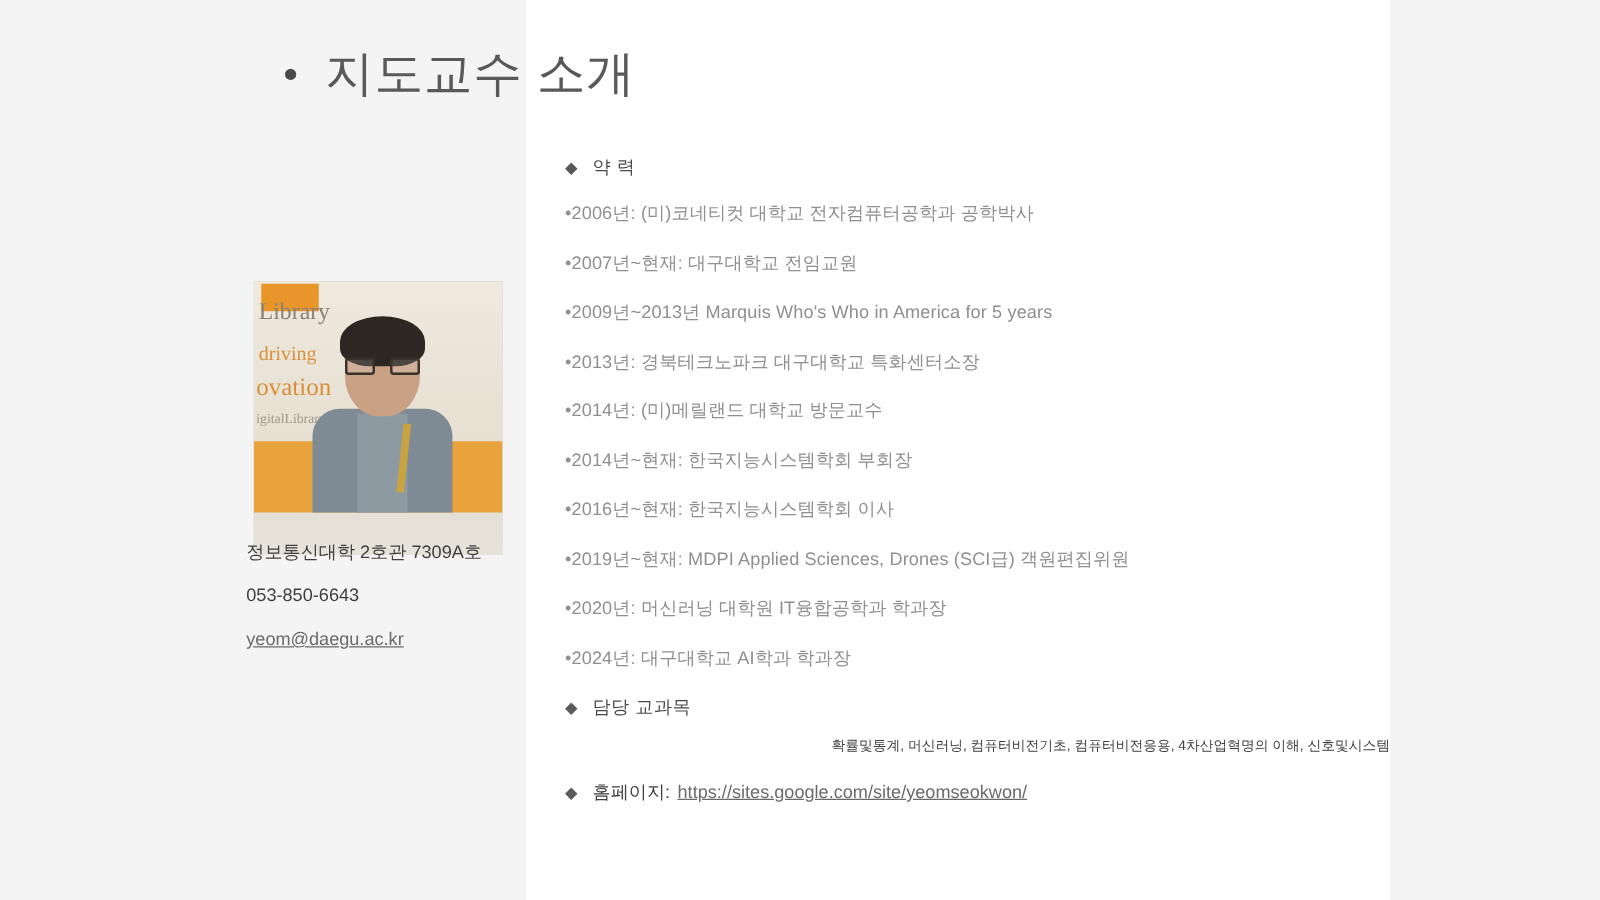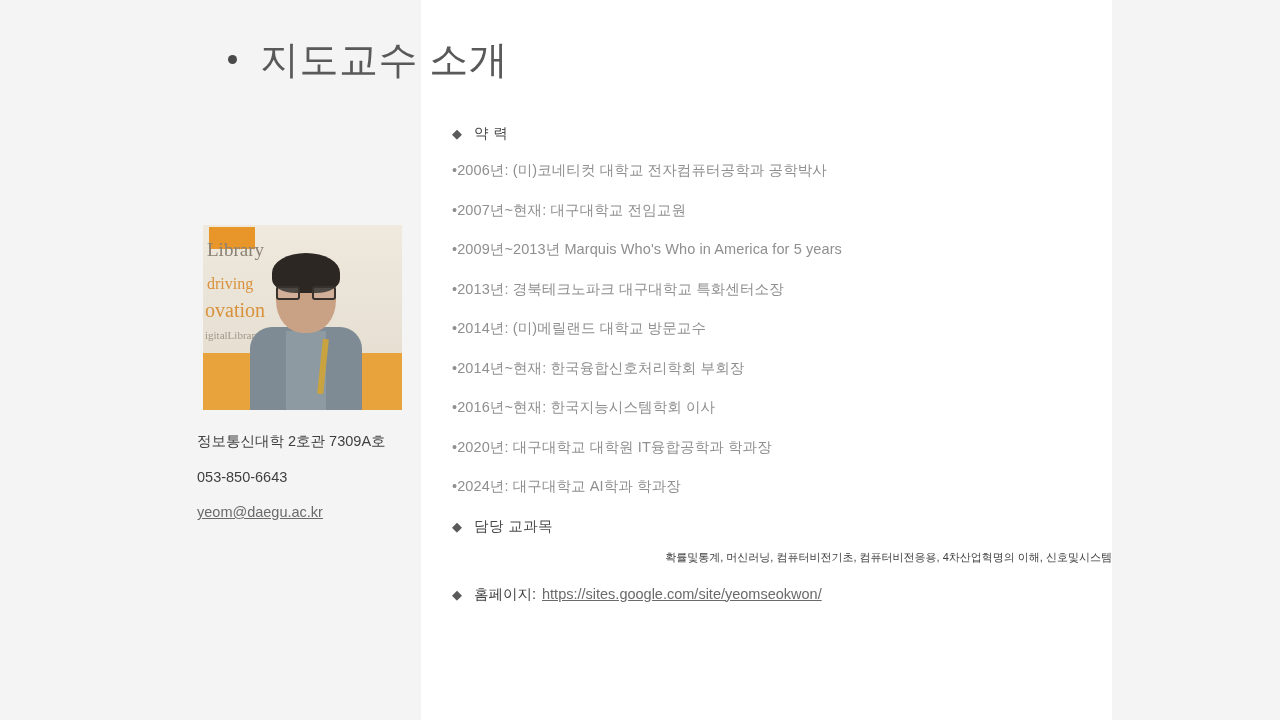--- a/index.html
+++ b/index.html
@@ -65,21 +65,21 @@
     line-height: 1;
     white-space: nowrap;
   }
 
   
   .photo {
     position: absolute;
     left: 203px;
     top: 225px;
     width: 199px;
-    height: 185px;
+    height: 219px;
     overflow: hidden;
     background: #cfcfcf;
     border: 0;
   }
   .photo-bg {
     position: absolute;
     inset: 0;
     background:
       linear-gradient(to bottom, #d9d3c8 0%, #ded8cd 55%, #e8e3da 100%);
   }
@@ -316,23 +316,24 @@
       <div class="head-row">
         <span class="diamond">◆</span>
         <span class="head-label">약 력</span>
       </div>
 
       <div class="bullet-line"><span class="bullet-dot">•</span><span>2006년: (미)코네티컷 대학교 전자컴퓨터공학과 공학박사</span></div>
       <div class="bullet-line"><span class="bullet-dot">•</span><span>2007년~현재: 대구대학교 전임교원</span></div>
       <div class="bullet-line"><span class="bullet-dot">•</span><span>2009년~2013년 Marquis Who's Who in America for 5 years</span></div>
       <div class="bullet-line"><span class="bullet-dot">•</span><span>2013년: 경북테크노파크 대구대학교 특화센터소장</span></div>
       <div class="bullet-line"><span class="bullet-dot">•</span><span>2014년: (미)메릴랜드 대학교 방문교수</span></div>
-      <div class="bullet-line"><span class="bullet-dot">•</span><span>2014년~현재: 한국융합신호처리학회 부회장</span></div>
+      <div class="bullet-line"><span class="bullet-dot">•</span><span>2014년~현재: 한국지능시스템학회 부회장</span></div>
       <div class="bullet-line"><span class="bullet-dot">•</span><span>2016년~현재: 한국지능시스템학회 이사</span></div>
-      <div class="bullet-line"><span class="bullet-dot">•</span><span>2020년: 대구대학교 대학원 IT융합공학과 학과장</span></div>
+      <div class="bullet-line"><span class="bullet-dot">•</span><span>2019년~현재: MDPI Applied Sciences, Drones (SCI급) 객원편집위원</span></div>
+      <div class="bullet-line"><span class="bullet-dot">•</span><span>2020년: 머신러닝 대학원 IT융합공학과 학과장</span></div>
       <div class="bullet-line"><span class="bullet-dot">•</span><span>2024년: 대구대학교 AI학과 학과장</span></div>
 
       <div class="head-row sec-head">
         <span class="diamond">◆</span>
         <span class="head-label">담당 교과목</span>
       </div>
 
       <div class="courses">확률및통계, 머신러닝, 컴퓨터비전기초, 컴퓨터비전응용, 4차산업혁명의 이해, 신호및시스템</div>
 
       <div class="home-row">

